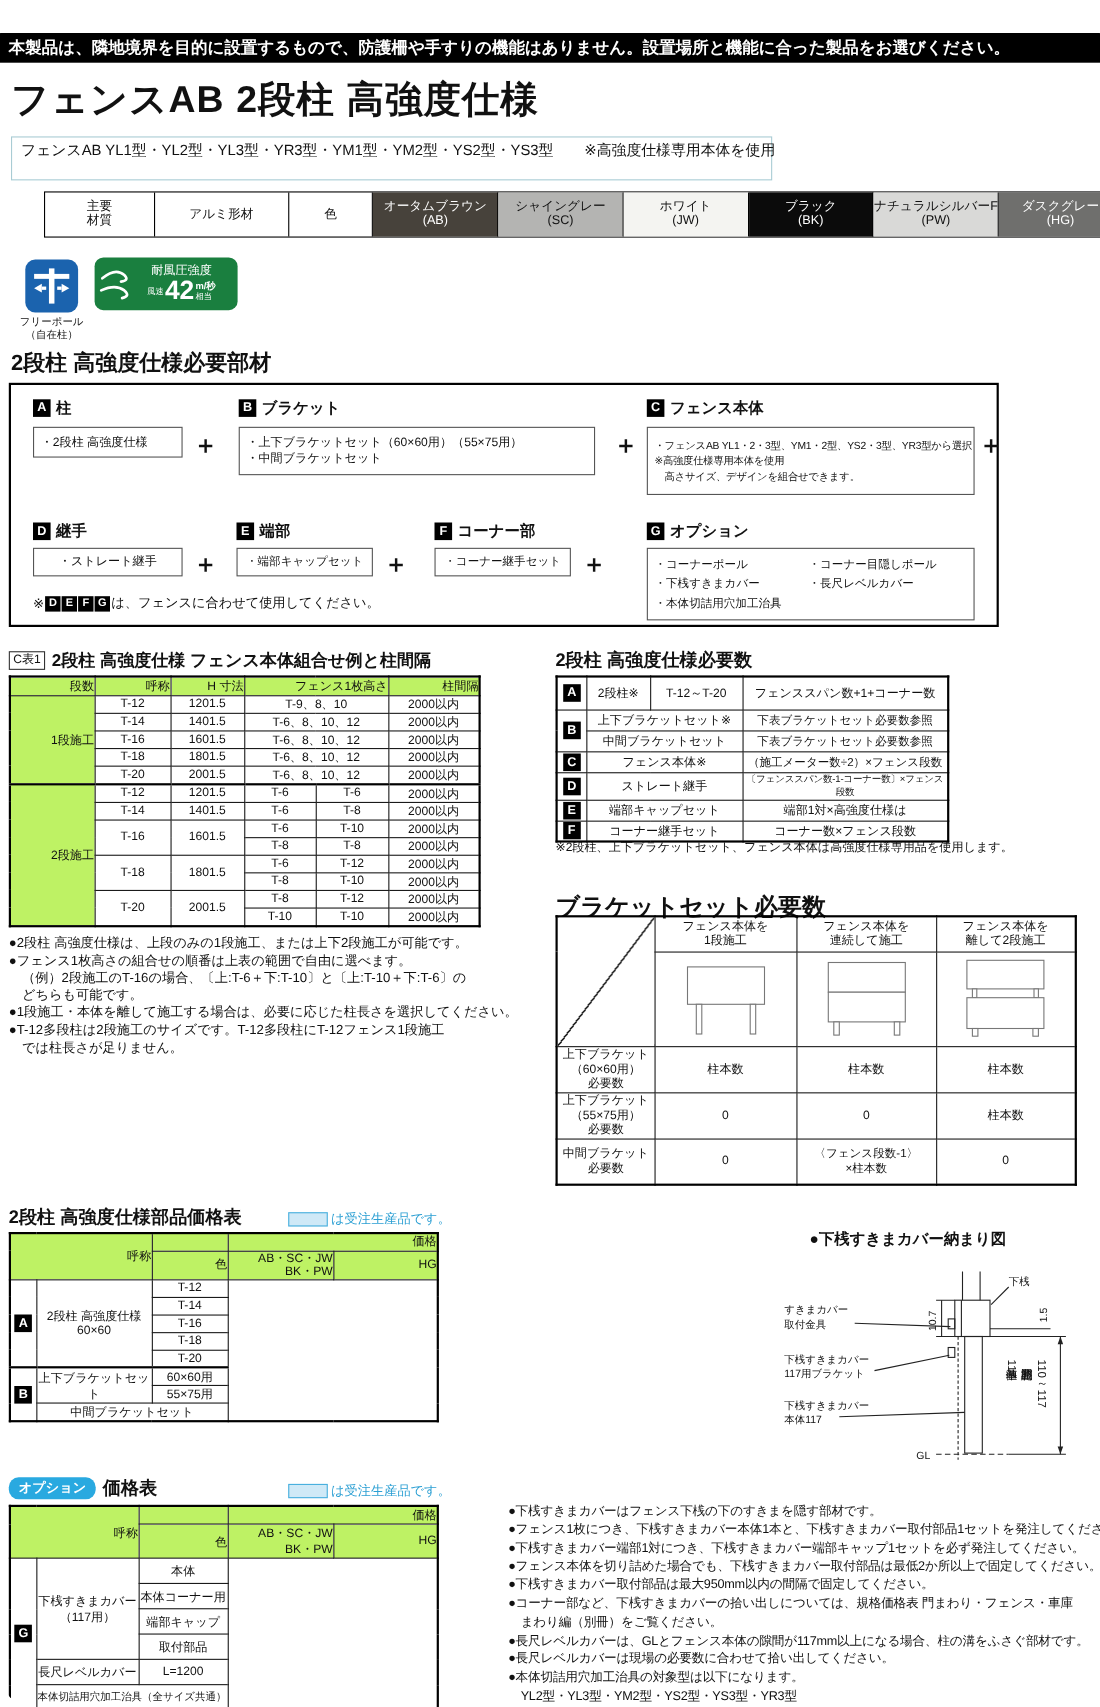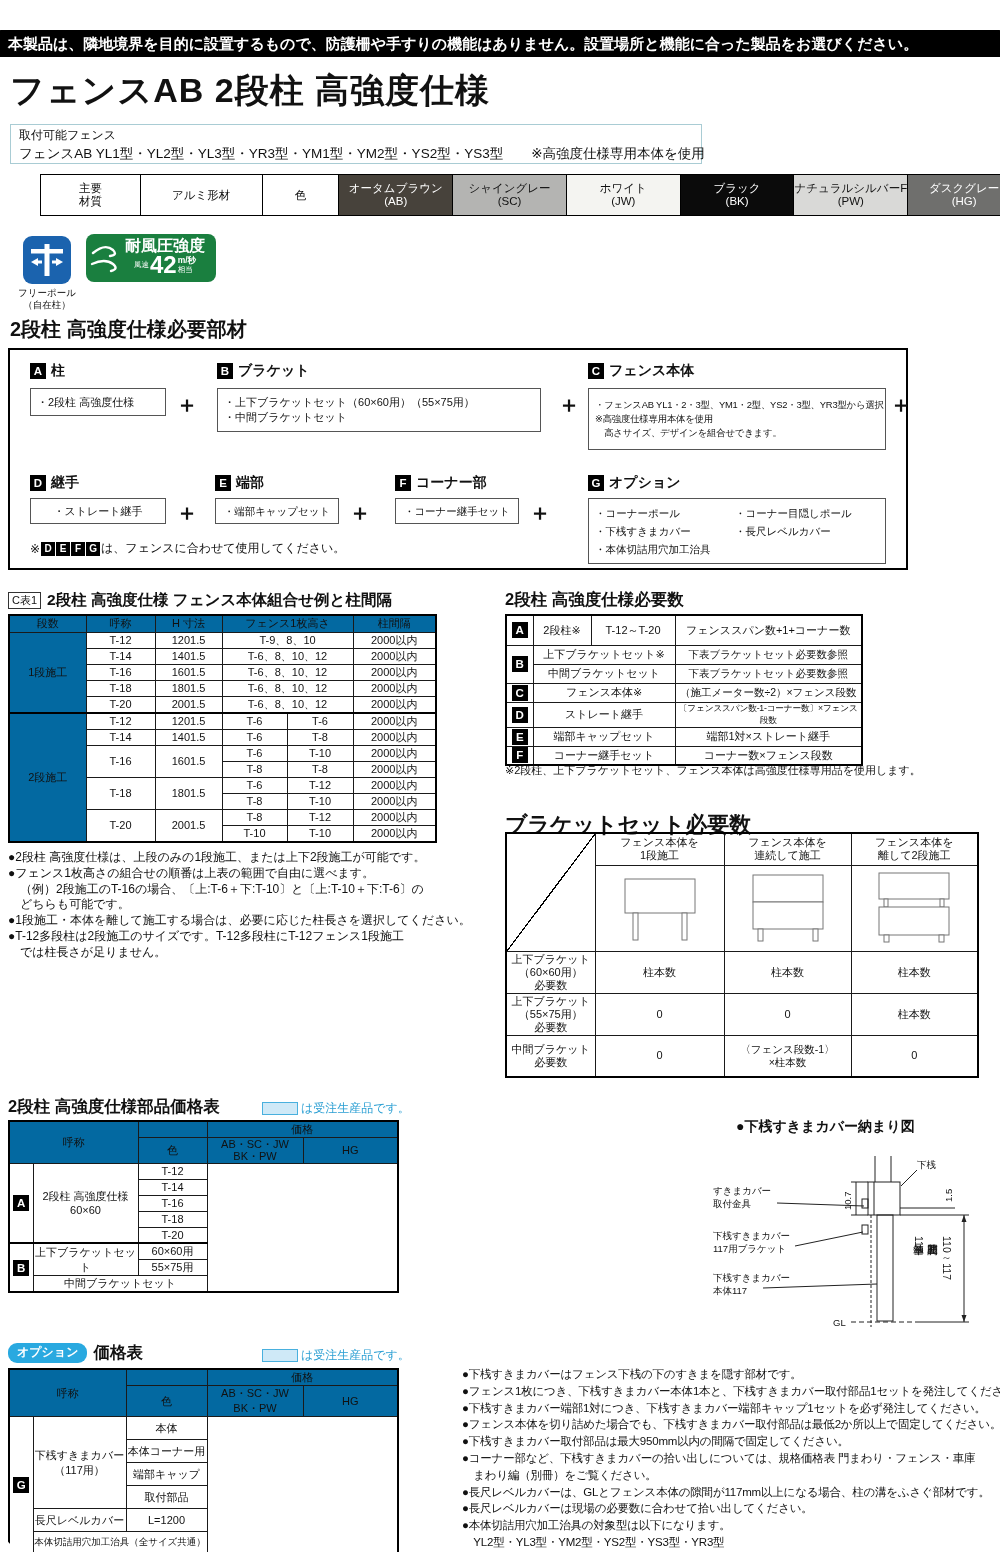--- a/index.html
+++ b/index.html
@@ -24,21 +24,21 @@
   .cs-cell:last-child { border-right:none; }
 
   
   .freepole { top:236px; left:12px; width:70px; text-align:center; }
   .freepole .ic { width:48px; height:48px; margin:0 auto; background:#1b63ae; border-radius:9px;
                   display:flex; align-items:center; justify-content:center; }
   .freepole .lbl { font-size:9.5px; line-height:11.5px; margin-top:3px; }
   .windbadge { top:234px; left:86px; width:130px; height:48px; background:#1a7f3f; border-radius:8px;
                color:#fff; display:flex; align-items:center; padding:2px 6px 2px 4px; }
   .windbadge .txt { flex:1; text-align:center; }
-  .windbadge .t1 { font-size:16px; font-weight:bold; line-height:14px; }
+  .windbadge .t1 { font-size:11px; font-weight:normal; line-height:14px; }
   .windbadge .t2 { display:flex; align-items:center; justify-content:center; line-height:10px; }
   .windbadge .small { font-size:7.5px; }
   .windbadge .big { font-size:24px; font-weight:bold; line-height:24px; margin:0 1px; }
   .windbadge .unitcol { display:flex; flex-direction:column; align-items:flex-start; }
   .windbadge .unit { font-size:8.5px; font-weight:bold; }
 
   .sec-h1 { top:316px; left:10px; font-size:20px; font-weight:bold; }
 
   
   .partsbox { top:348px; left:8px; width:900px; height:222px; border:2px solid #000; }
@@ -51,21 +51,21 @@
   .gg { display:grid; grid-template-columns:140px 150px; row-gap:2px; font-size:10.5px; line-height:16px; }
   .gg .span2 { grid-column:1 / span 2; }
   .p-note { position:absolute; left:20px; top:190px; font-size:12px; display:flex; align-items:center; gap:1px; }
   .p-note .key { width:14px; height:14px; font-size:10px; line-height:14px; }
 
   
   table { border-collapse:collapse; table-layout:fixed; }
   td, th { border:1px solid #1a1a1a; text-align:center; vertical-align:middle; padding:0;
            font-weight:normal; overflow:hidden; }
   .otbl { border:2px solid #000; }
-  .gr { background:#0369a1; }
+  .gr { background:#bef264;text-align:right; }
   .pl { white-space:pre-line; }
 
   
   .c1-head { top:590px; left:8px; display:flex; align-items:center; gap:6px; }
   .c1-tag { border:1px solid #333; font-size:11px; padding:0 3px; line-height:15px; }
   .c1-title { font-size:15.5px; font-weight:bold; }
   #c1-table { top:614px; left:8px; font-size:11px; }
   #c1-table th { height:17px; }
   #c1-table td { height:16px; }
   .tsep td, .tsep th, td.tsep { border-top:2px solid #000; }
@@ -121,21 +121,20 @@
 </style>
 </head>
 <body>
 
 <div class="page">
 
   <div class="abs notice">本製品は、隣地境界を目的に設置するもので、防護柵や手すりの機能はありません。設置場所と機能に合った製品をお選びください。</div>
   <div class="abs main-title">フェンスAB 2段柱 高強度仕様</div>
 
   <div class="abs compat">
-    <div class="h">取付可能フェンス</div>
     <div class="row">
       <span>フェンスAB YL1型・YL2型・YL3型・YR3型・YM1型・YM2型・YS2型・YS3型</span>
       <span>※高強度仕様専用本体を使用</span>
     </div>
   </div>
 
   <div class="abs colorstrip">
     <div class="cs-cell pl" style="width:100px">主要
 材質</div>
     <div class="cs-cell" style="width:122px">アルミ形材</div>
@@ -432,21 +431,21 @@
       <td class="fsm">（施工メーター数÷2）×フェンス段数</td>
     </tr>
     <tr>
       <td><span class="key">D</span></td>
       <td colspan="2">ストレート継手</td>
       <td class="fxs">〔フェンススパン数-1-コーナー数〕×フェンス段数</td>
     </tr>
     <tr>
       <td><span class="key">E</span></td>
       <td colspan="2">端部キャップセット</td>
-      <td>端部1対×ストレート継手</td>
+      <td>端部1対×高強度仕様は</td>
     </tr>
     <tr>
       <td><span class="key">F</span></td>
       <td colspan="2">コーナー継手セット</td>
       <td>コーナー数×フェンス段数</td>
     </tr>
   </tbody>
     </table>
   <div class="abs req-note">※2段柱、上下ブラケットセット、フェンス本体は高強度仕様専用品を使用します。</div>
 

